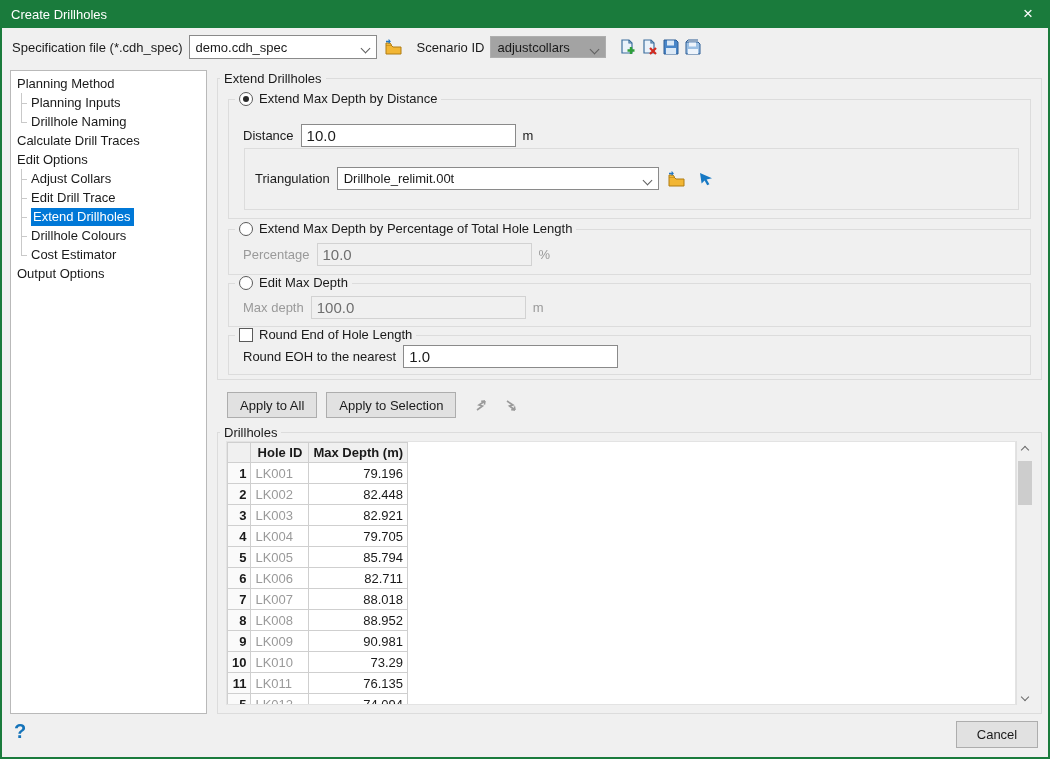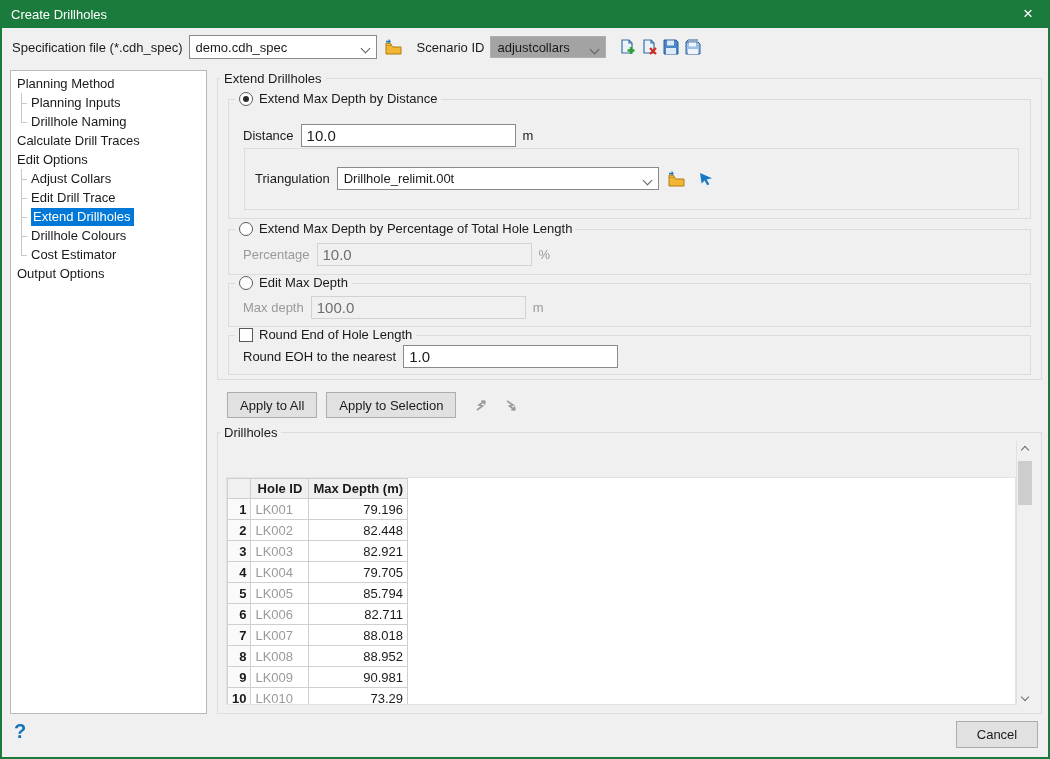--- a/index.html
+++ b/index.html
@@ -272,21 +272,21 @@
           <path d="M10 11 L6.2 10.6 M10 11 L9.4 7.4" stroke="#9a9a9a" stroke-width="1.6"></path>
         </svg>
       </span>
     </span>
   </div>
 
   <div class="gbox" style="left:215px; top:430px; width:825px; height:282px;">
     <div class="gbox-legend plain">
       <span>Drillholes</span>
     </div>
-    <div class="table-viewport" style="right:25px;margin-top:36px;">
+    <div class="table-viewport" style="right:25px;">
       <table class="grid">
         <thead>
           <tr>
             <th class="corner"></th>
             <th class="c-hole">Hole ID</th>
             <th class="c-depth">Max Depth (m)</th>
           </tr>
         </thead>
         <tbody>
             <tr>

